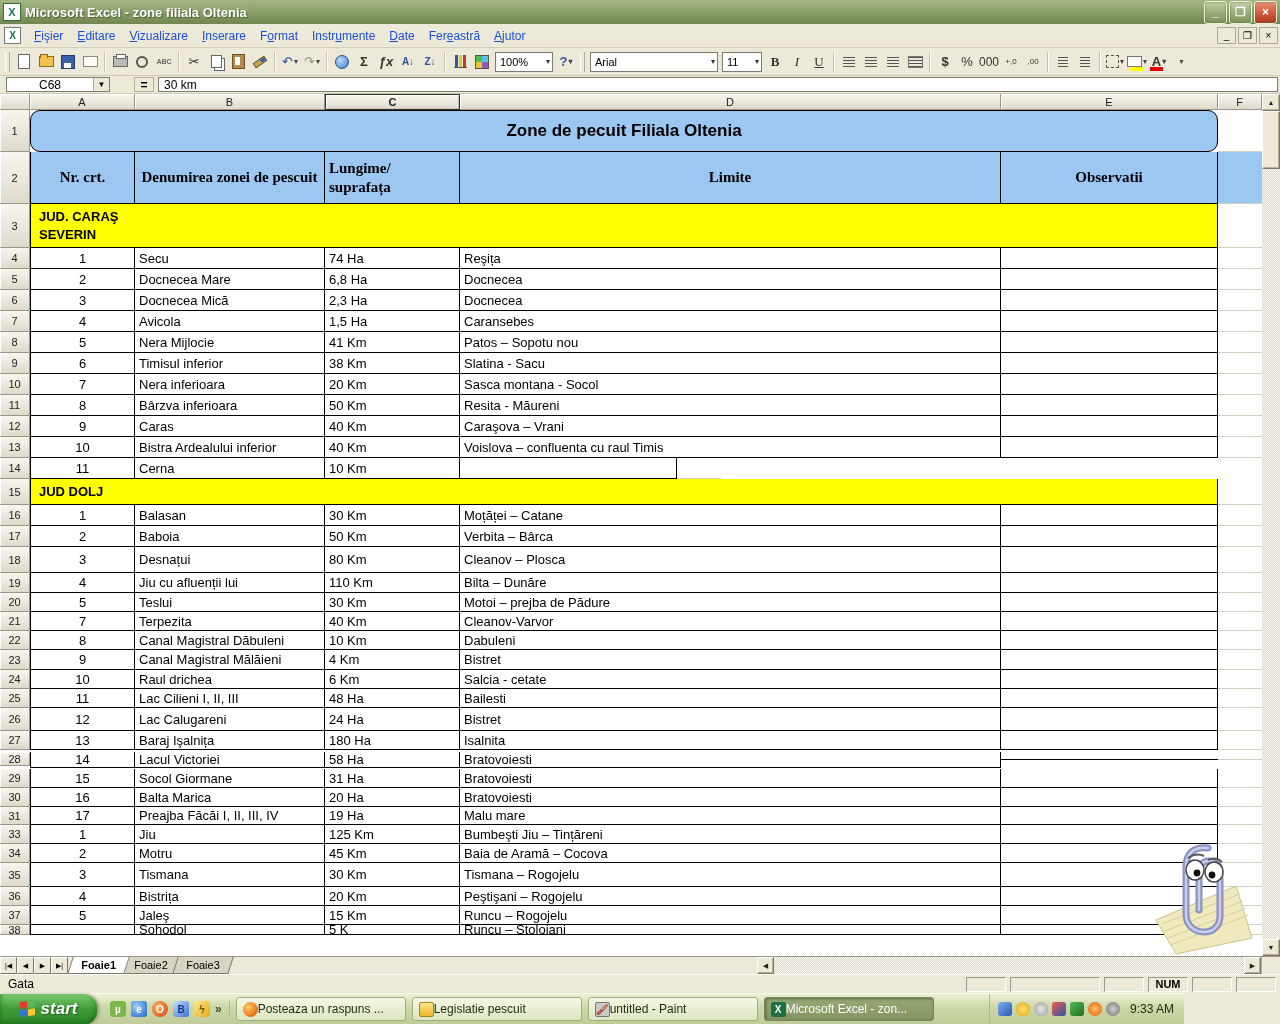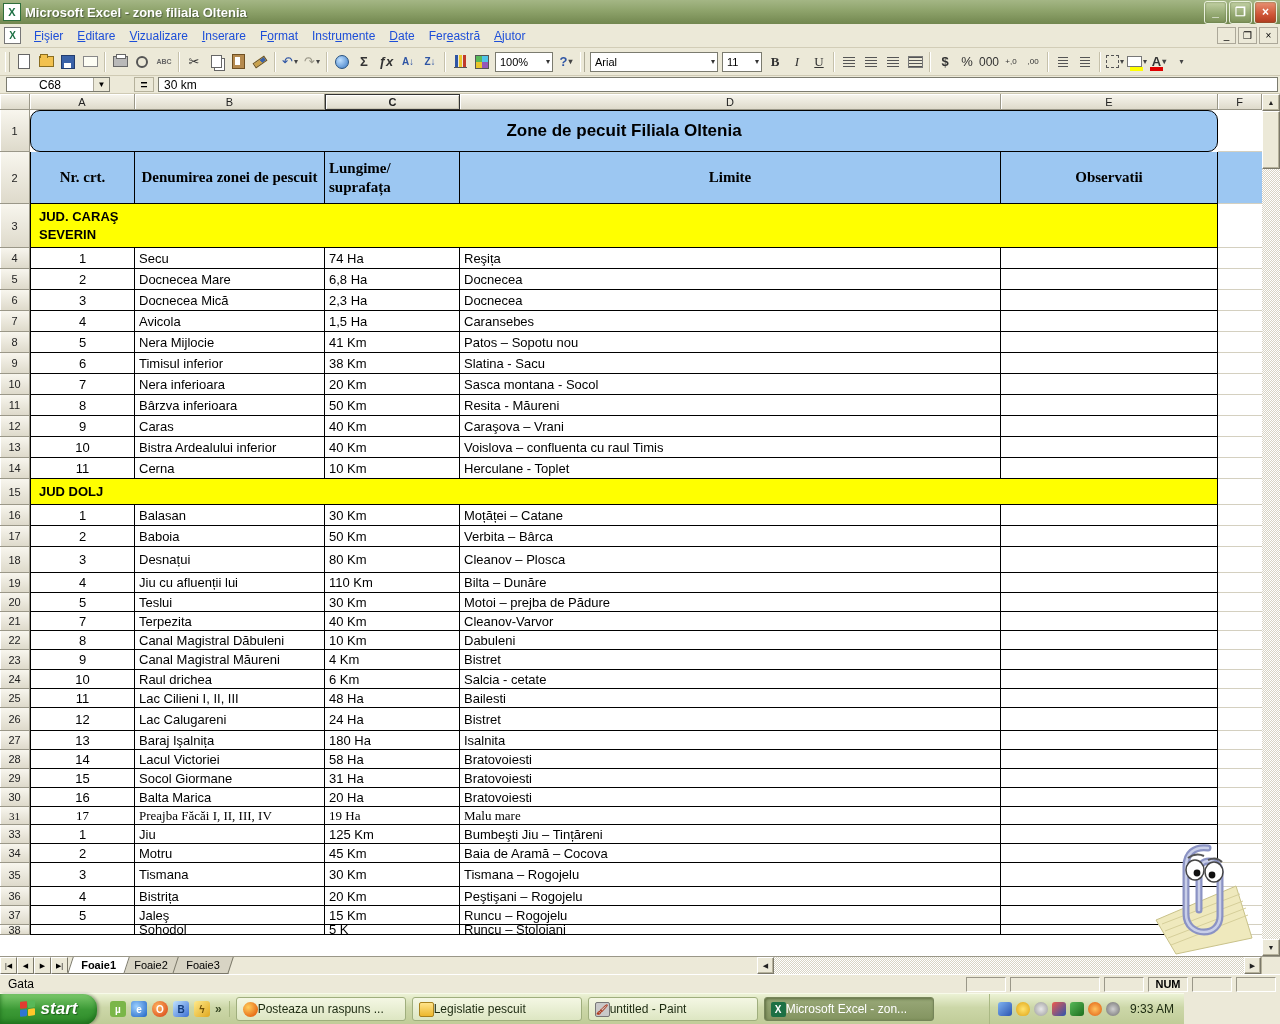--- a/index.html
+++ b/index.html
@@ -485,21 +485,20 @@
           <span class="cell w-c">40 Km</span>
           <span class="cell w-d">Voislova – confluenta cu raul Timis</span>
           <span class="cell w-e"></span>
           <span class="cell cf w-f"></span>
         </div>
         <div class="xrow" style="height: 21px;">
           <span class="rowhdr">14</span>
           <span class="cell ca w-a">11</span>
           <span class="cell w-b">Cerna</span>
           <span class="cell w-c">10 Km</span>
-          <span class="cell w-d">Herculane - Toplet</span>
           <span class="cell w-e"></span>
           <span class="cell cf w-f"></span>
         </div>
         <div class="xrow" style="height: 26px;">
           <span class="rowhdr">15</span>
           <span class="seccell" style="width: 1188px;">JUD DOLJ</span>
           <span class="cell cf w-f"></span>
         </div>
         <div class="xrow" style="height: 21px;">
           <span class="rowhdr">16</span>
@@ -560,21 +559,21 @@
           <span class="cell ca w-a">8</span>
           <span class="cell w-b">Canal Magistral Dăbuleni</span>
           <span class="cell w-c">10 Km</span>
           <span class="cell w-d">Dabuleni</span>
           <span class="cell w-e"></span>
           <span class="cell cf w-f"></span>
         </div>
         <div class="xrow" style="height: 20px;">
           <span class="rowhdr">23</span>
           <span class="cell ca w-a">9</span>
-          <span class="cell w-b">Canal Magistral Măureni</span>
+          <span class="cell w-b">Canal Magistral Mălăieni</span>
           <span class="cell w-c">4 Km</span>
           <span class="cell w-d">Bistret</span>
           <span class="cell w-e"></span>
           <span class="cell cf w-f"></span>
         </div>
         <div class="xrow" style="height: 19px;">
           <span class="rowhdr">24</span>
           <span class="cell ca w-a">10</span>
           <span class="cell w-b">Raul drichea</span>
           <span class="cell w-c">6 Km</span>
@@ -602,21 +601,21 @@
         </div>
         <div class="xrow" style="height: 19px;">
           <span class="rowhdr">27</span>
           <span class="cell ca w-a">13</span>
           <span class="cell w-b">Baraj Işalnița</span>
           <span class="cell w-c">180 Ha</span>
           <span class="cell w-d">Isalnita</span>
           <span class="cell w-e"></span>
           <span class="cell cf w-f"></span>
         </div>
-        <div class="xrow" style="height: 19px;">
+        <div class="xrow" style="height: 19px; align-items: center;">
           <span class="rowhdr">28</span>
           <span class="cell ca w-a">14</span>
           <span class="cell w-b">Lacul Victoriei</span>
           <span class="cell w-c">58 Ha</span>
           <span class="cell w-d">Bratovoiesti</span>
           <span class="cell w-e"></span>
           <span class="cell cf w-f"></span>
         </div>
         <div class="xrow" style="height: 19px;">
           <span class="rowhdr">29</span>
@@ -629,21 +628,21 @@
         </div>
         <div class="xrow" style="height: 19px;">
           <span class="rowhdr">30</span>
           <span class="cell ca w-a">16</span>
           <span class="cell w-b">Balta Marica</span>
           <span class="cell w-c">20 Ha</span>
           <span class="cell w-d">Bratovoiesti</span>
           <span class="cell w-e"></span>
           <span class="cell cf w-f"></span>
         </div>
-        <div class="xrow" style="height: 18px; font-family: Liberation Serif, serif;">
+        <div class="xrow" style="height: 18px;">
           <span class="rowhdr">31</span>
           <span class="cell ca w-a">17</span>
           <span class="cell w-b">Preajba Făcăi I, II, III, IV</span>
           <span class="cell w-c">19 Ha</span>
           <span class="cell w-d">Malu mare</span>
           <span class="cell w-e"></span>
           <span class="cell cf w-f"></span>
         </div>
         <div class="xrow" style="height: 19px;">
           <span class="rowhdr">33</span>

